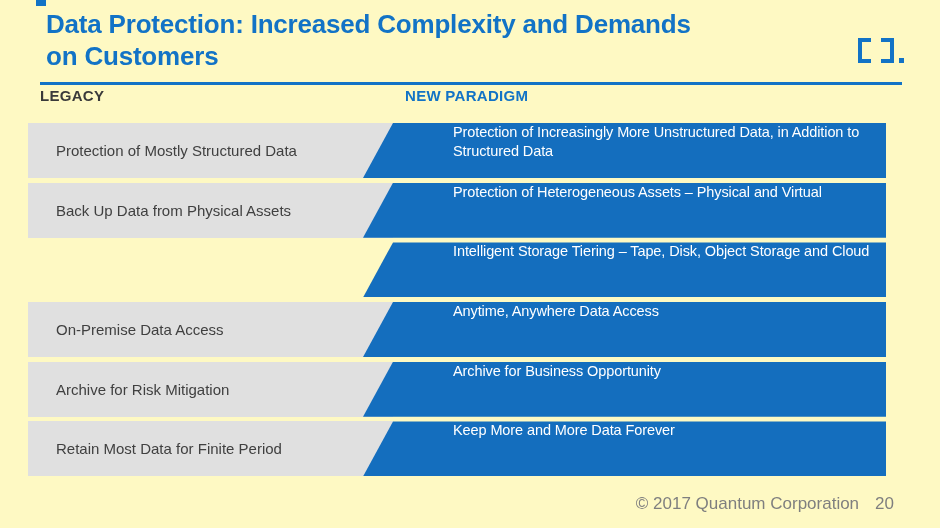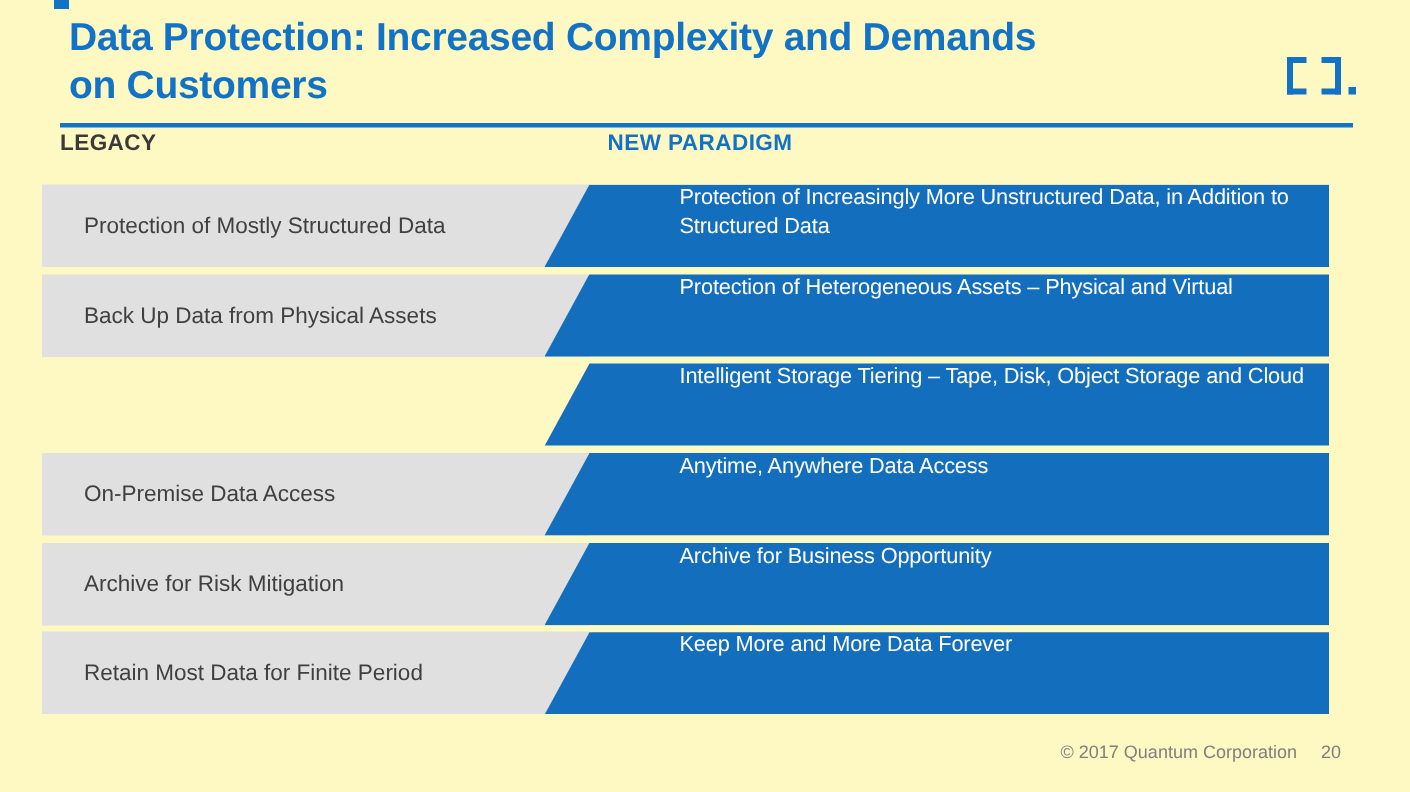--- a/index.html
+++ b/index.html
@@ -81,21 +81,21 @@
     box-sizing: border-box;
     padding-left: 90px; padding-right: 6px;
     font-size: 14.5px;
     letter-spacing: -0.1px;
     line-height: 19px;
     color: #ffffff;
   }
   .footer {
     position: absolute;
     right: 46px; top: 494px;
-    font-size: 12px;
+    font-size: 17px;
     color: var(--footer-gray, #7F7F7F);
   }
   .footer .page-num { margin-left: 16px; }
 </style>
 </head>
 <body>
 
 <div class="slide">
 
   <div class="top-tab"></div>

